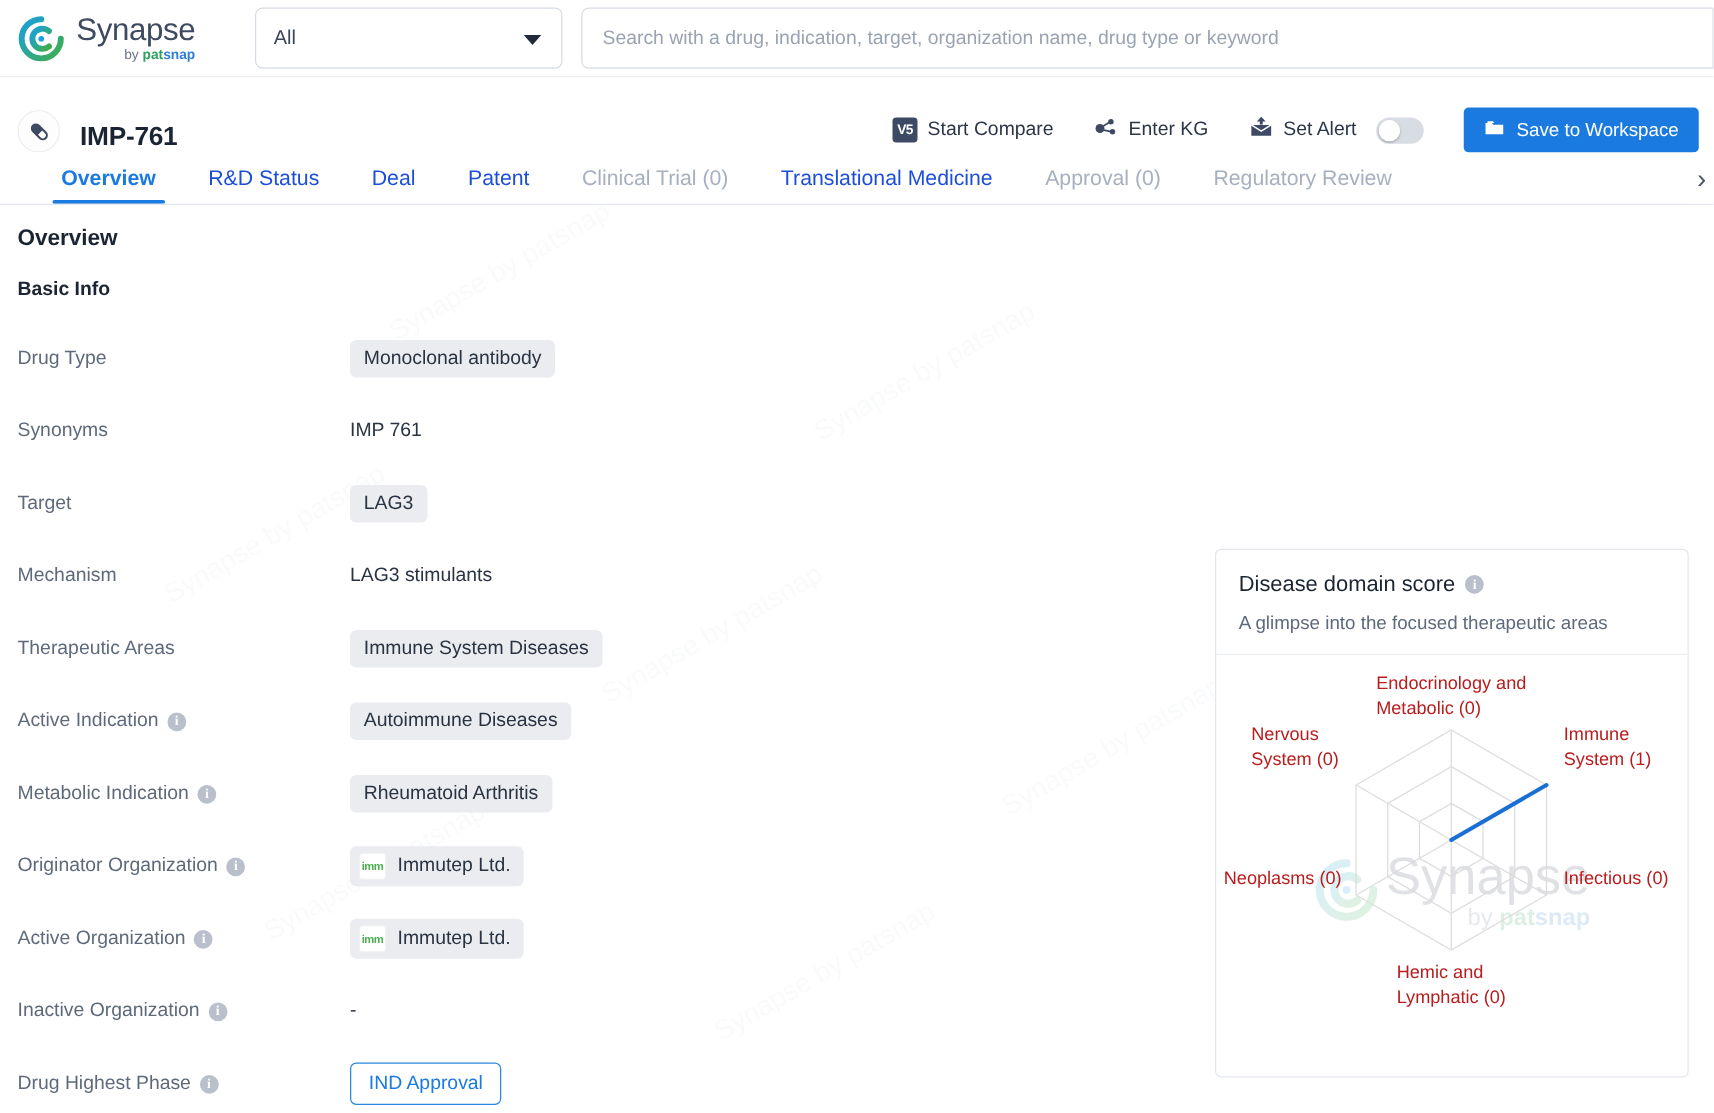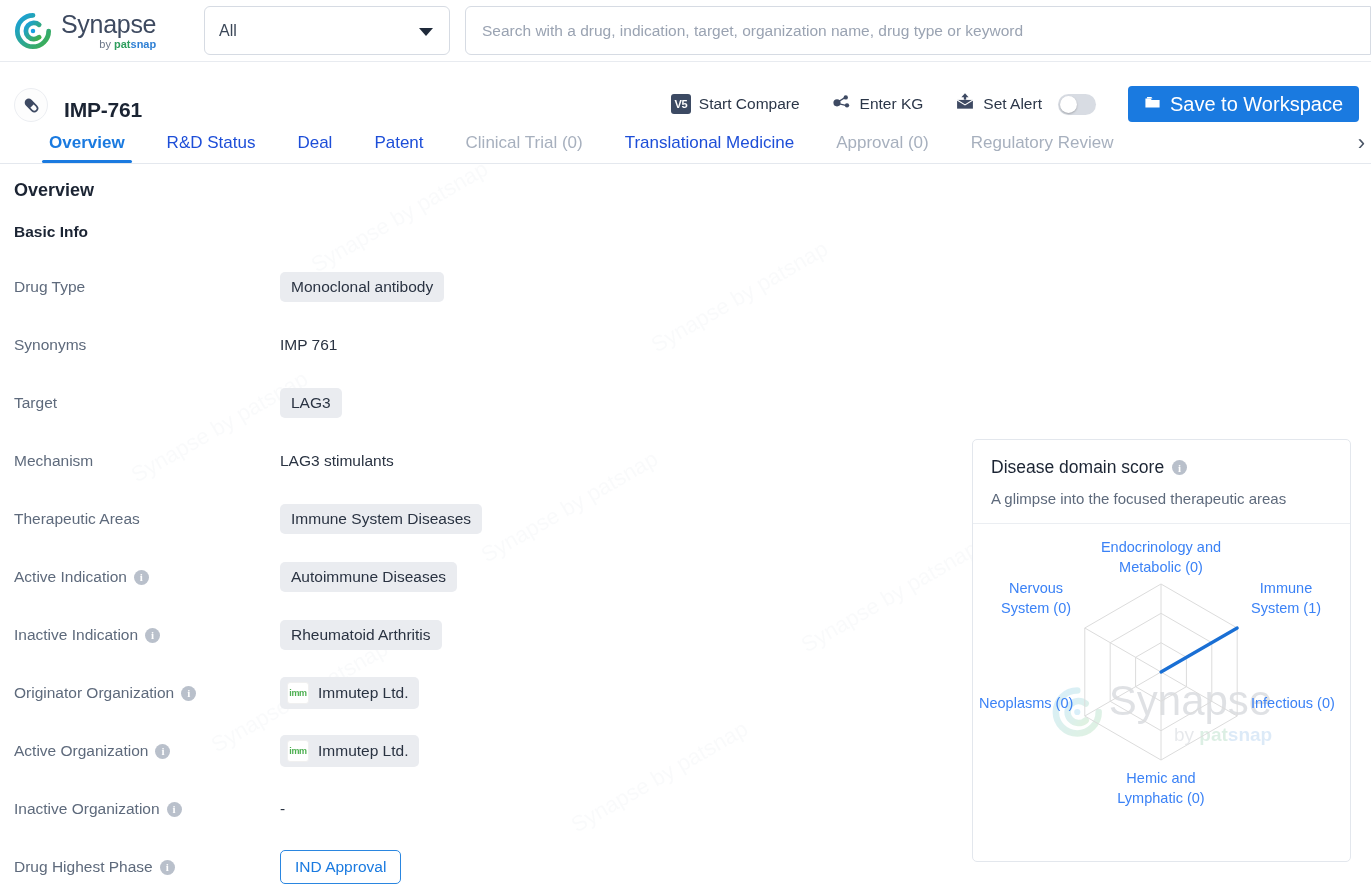--- a/index.html
+++ b/index.html
@@ -92,21 +92,21 @@
   }
   .toggle .knob {
     position: absolute; left: 2px; top: 2px;
     width: 17px; height: 17px; border-radius: 50%; background: #fff;
     box-shadow: 0 1px 2px rgba(0,0,0,.25);
   }
   .save-btn {
     margin-left: 16px; height: 36px; background: #1a7ae0;
     color: #fff; border: 0; border-radius: 4px;
     display: flex; align-items: center; gap: 9px;
-    padding: 0 16px; font-size: 20px; font-family: inherit;
+    padding: 0 16px; font-size: 15px; font-family: inherit;
     cursor: pointer; white-space: nowrap;
   }
 
   
   .tabs {
     height: 42px; display: flex; align-items: stretch;
     padding-left: 28px; border-bottom: 1px solid #e4e8ee;
     position: relative; background: #fff; overflow: hidden;
   }
   .tab {
@@ -202,22 +202,22 @@
     position: absolute; left: 50%; top: 188px;
     transform: translate(-50%,-50%);
     display: flex; align-items: center; gap: 6px;
     opacity: .16; pointer-events: none;
   }
   .radar-wm-text { line-height: 1; }
   .radar-wm-name { font-size: 42px; color: #3e4a60; display: block; }
   .radar-wm-sub { font-size: 19px; display: block; text-align: right; margin-top: 3px; }
   .radar-svg { position: absolute; left: 0; top: 0; }
   .axis-label {
-    position: absolute; font-size: 14.5px; color: #3b82f6;
-    line-height: 1.35; text-align: center; white-space: nowrap;
+    position: absolute; font-size: 14.5px; color: #b91c1c;
+    line-height: 1.35; white-space: nowrap;
   }
 </style>
 </head>
 <body>
 
 <div class="topbar">
   <div class="brand">
     <span class="brand-logo">
       <svg viewBox="0 0 40 40" width="38" height="38">
         <defs>
@@ -392,21 +392,21 @@
     <div class="info-row">
       <div class="info-label">
         <span>Active Indication</span>
         <span class="ibadge">i</span>
       </div>
       <span class="chip">Autoimmune Diseases</span>
     </div>
 
     <div class="info-row">
       <div class="info-label">
-        <span>Inactive Indication</span>
+        <span>Metabolic Indication</span>
         <span class="ibadge">i</span>
       </div>
       <span class="chip">Rheumatoid Arthritis</span>
     </div>
 
     <div class="info-row">
       <div class="info-label">
         <span>Originator Organization</span>
         <span class="ibadge">i</span>
       </div>

